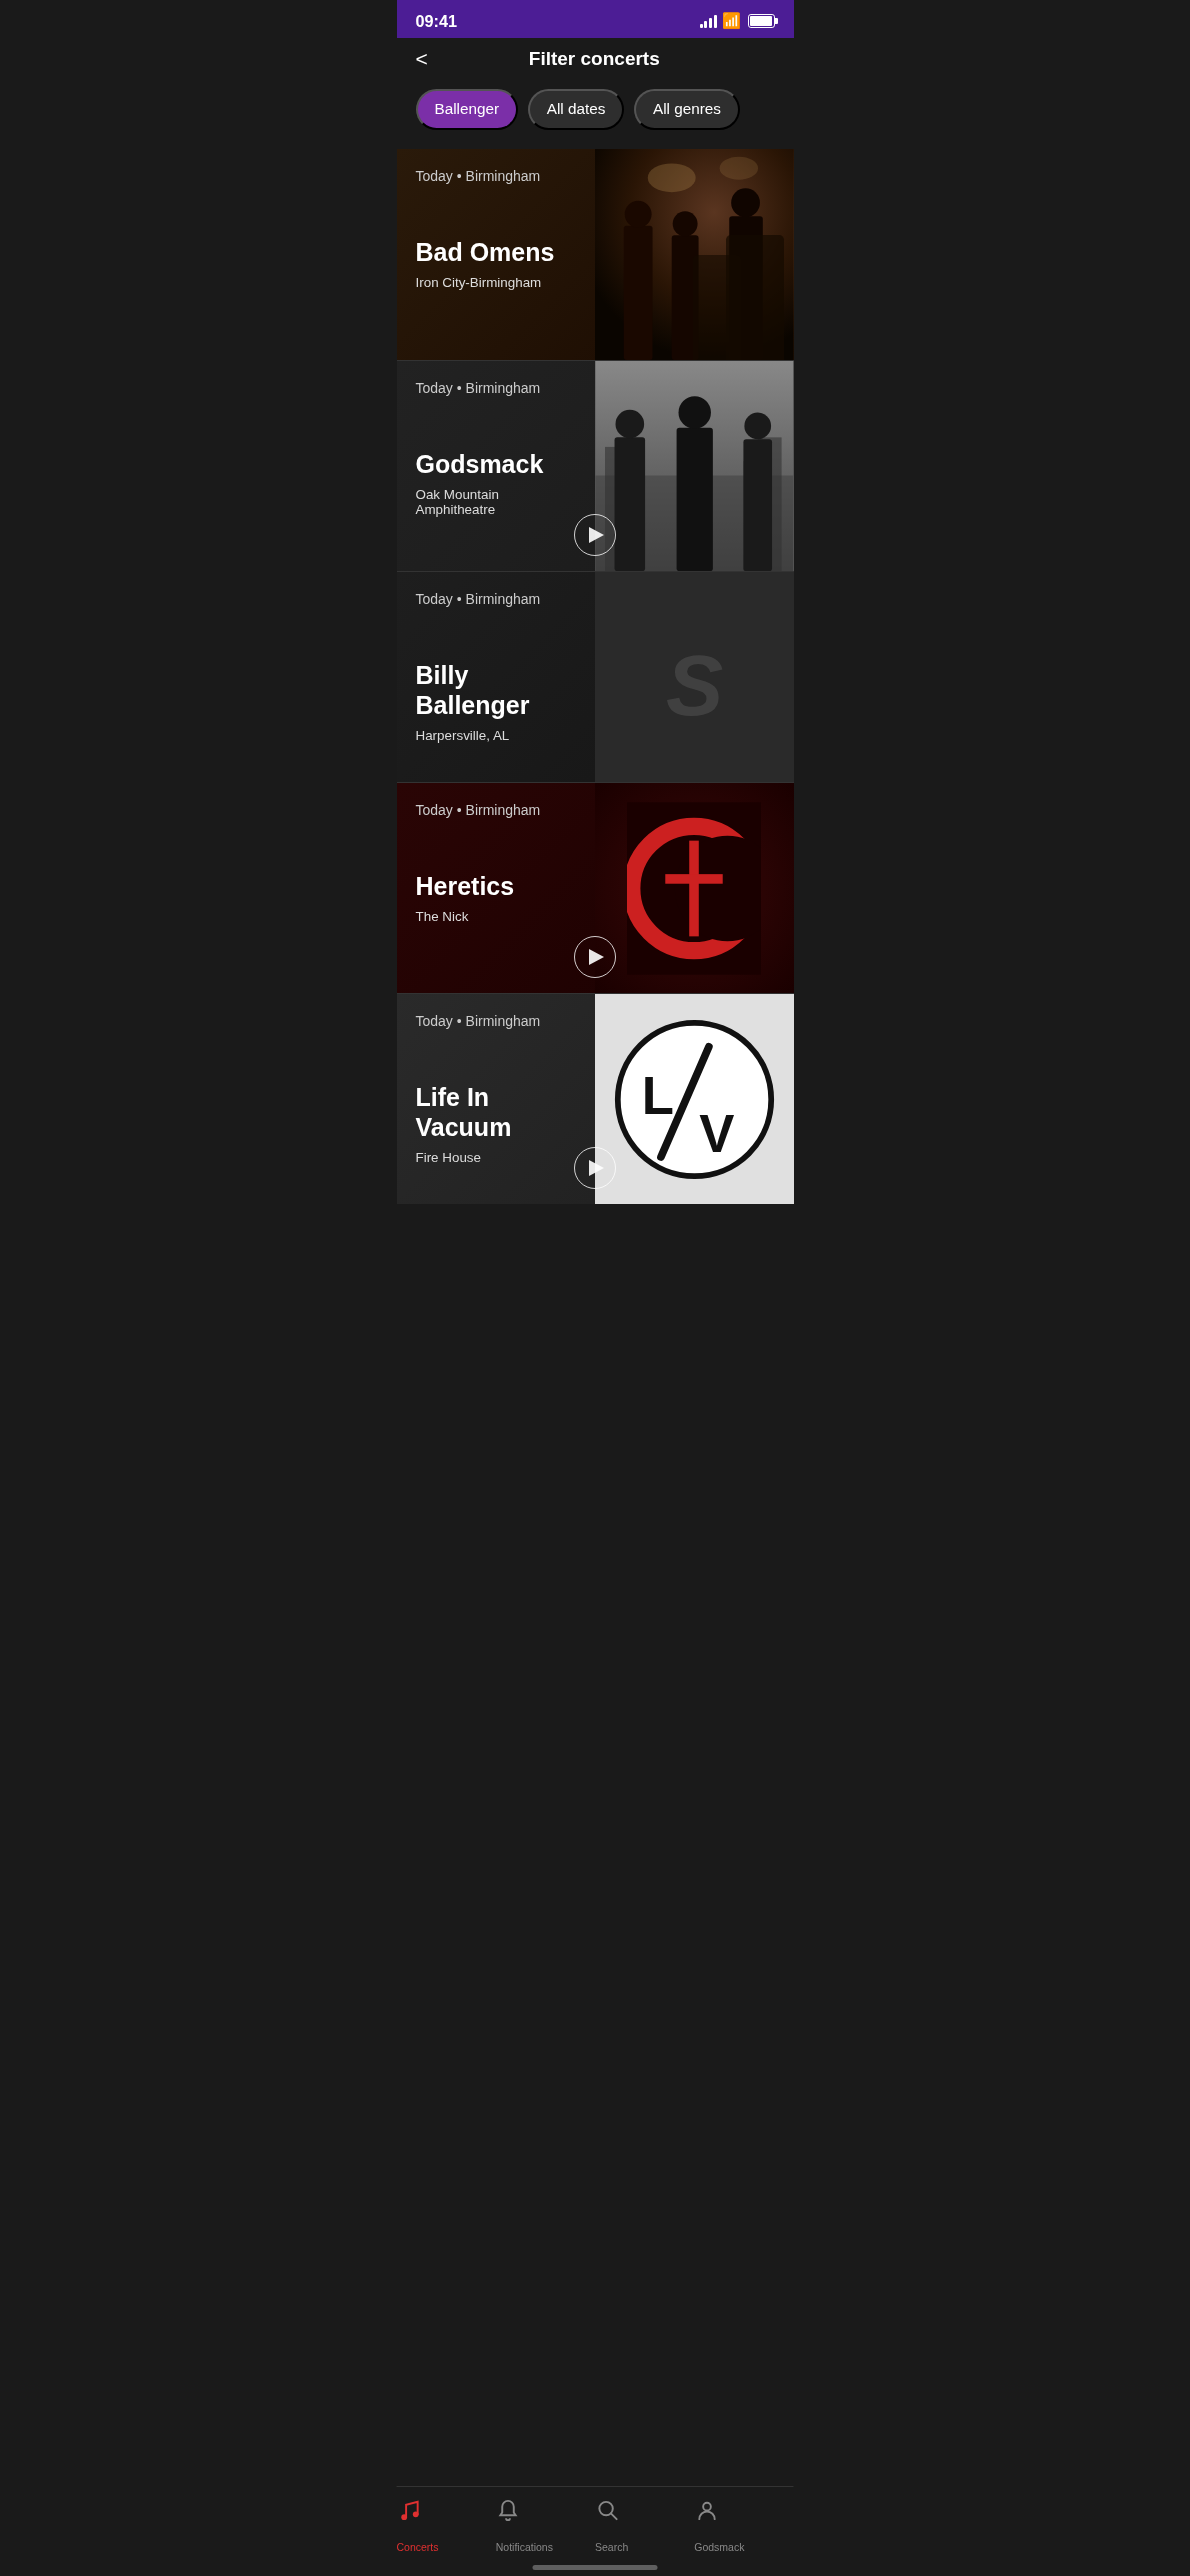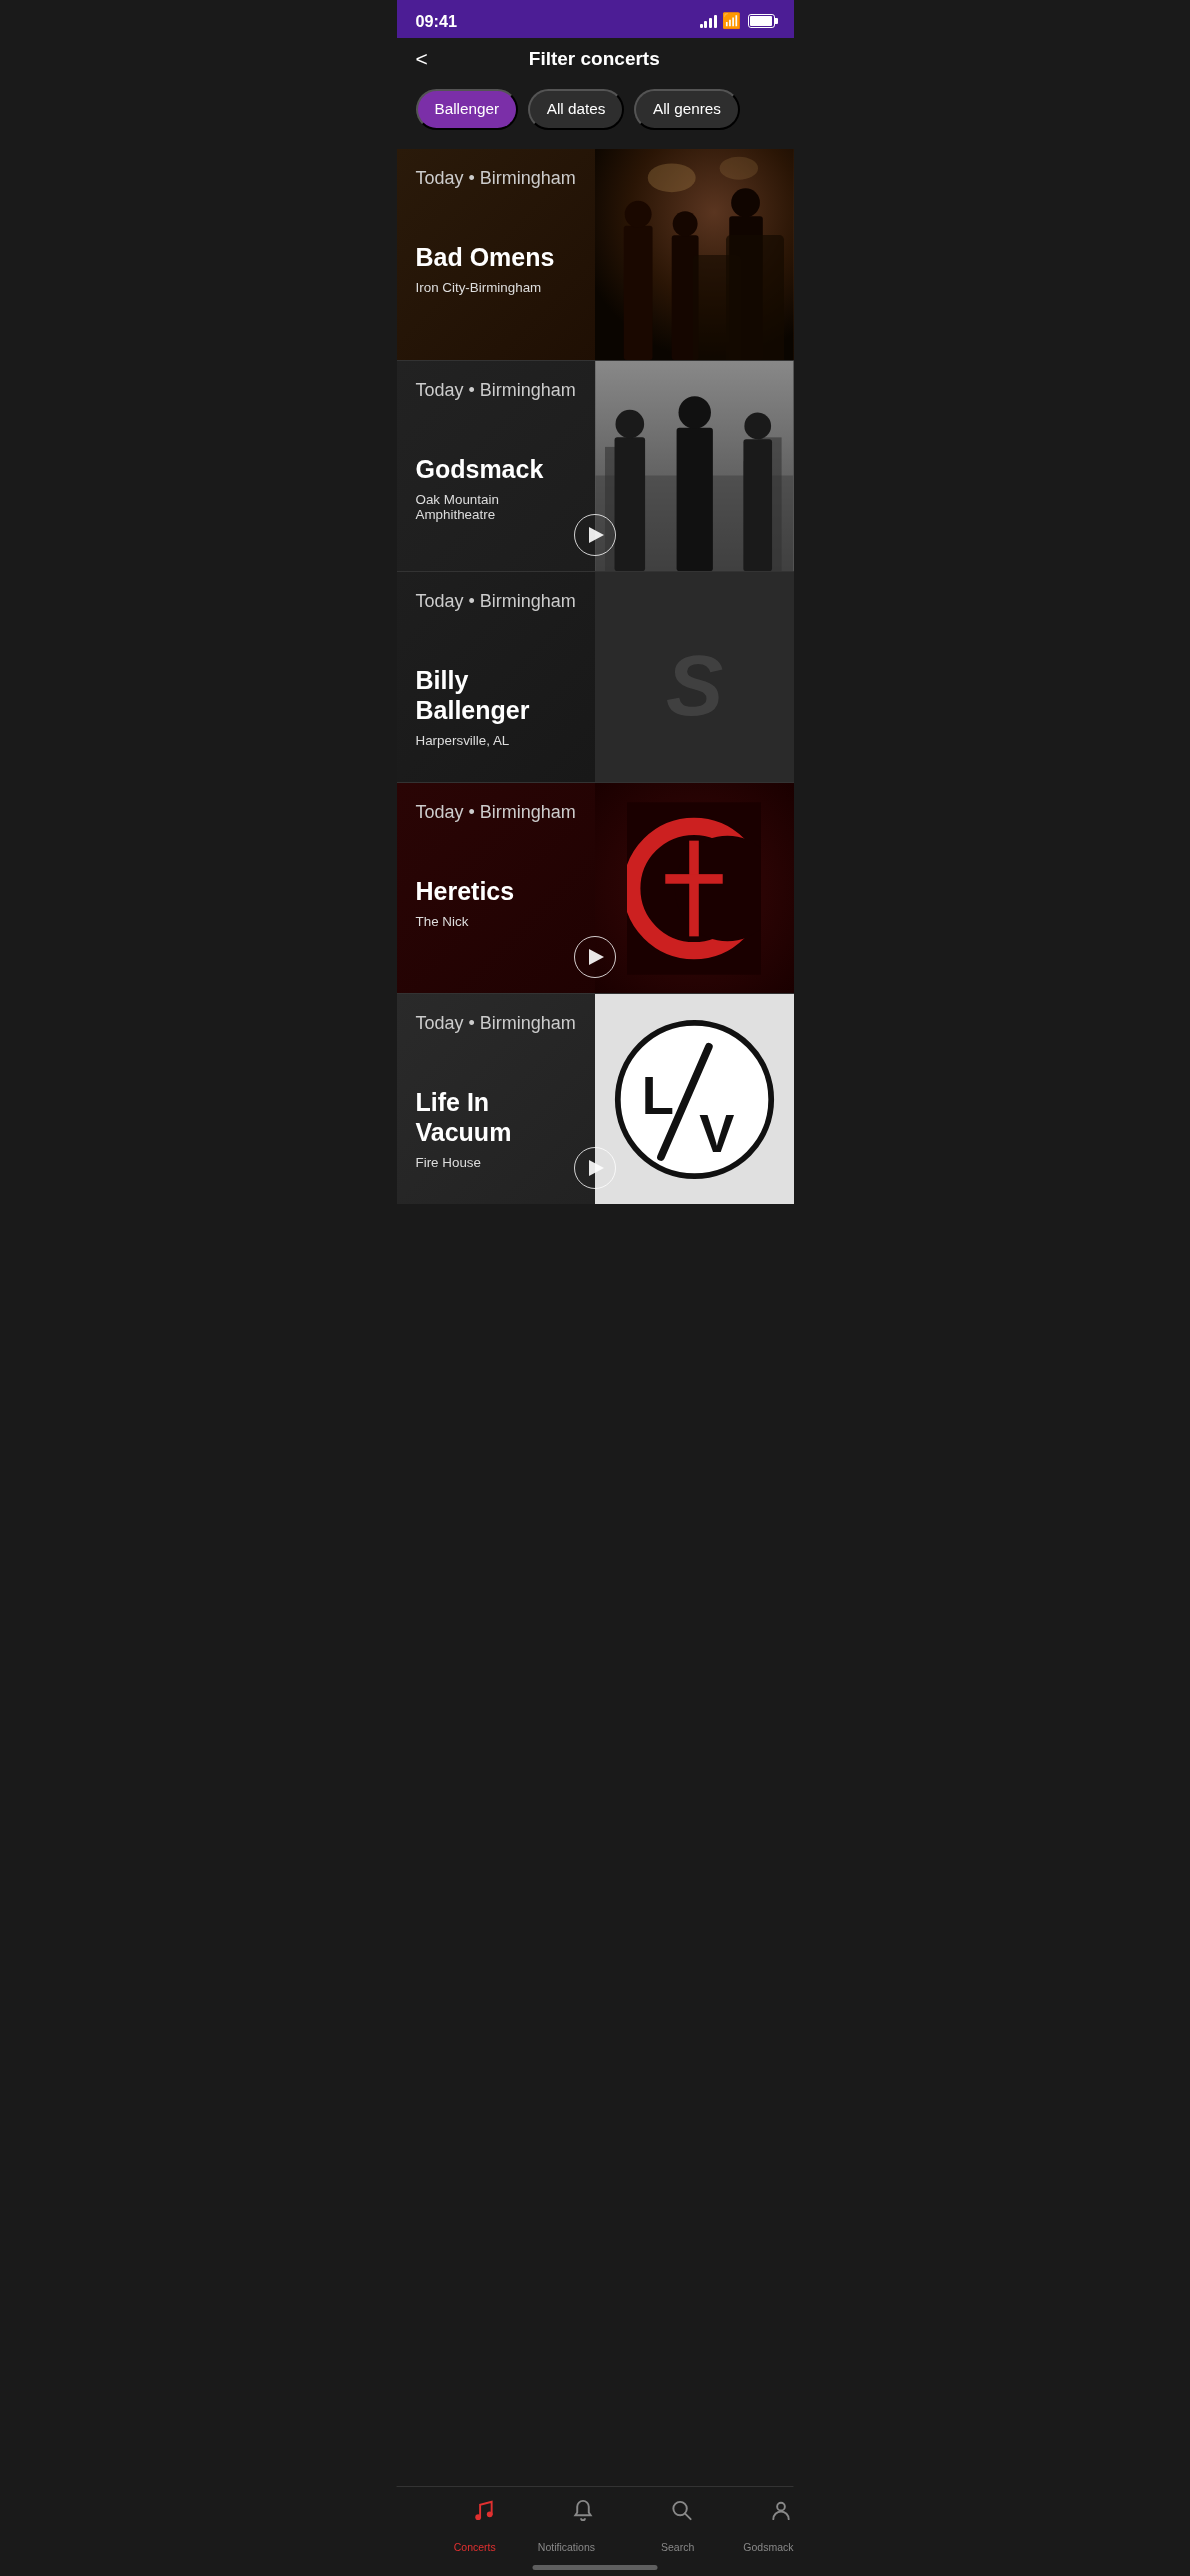--- a/index.html
+++ b/index.html
@@ -154,21 +154,21 @@
       z-index: 2;
     }
 
     .card-right {
       flex: 0 0 50%;
       position: relative;
       overflow: hidden;
     }
 
     .card-date {
-      font-size: 18px;
+      font-size: 14px;
       color: #ccc;
       margin-bottom: 5.8px;
     }
 
     .card-name {
       font-size: 25px;
       font-weight: 700;
       color: #fff;
       line-height: 1.2;
       margin-bottom: 7.7px;
@@ -294,21 +294,21 @@
       width: 397px;
       background: #1a1a1a;
       border-top: 1px solid #333;
       display: flex;
       padding: 7.7px 0 19px;
     }
     .nav-item {
       flex: 1;
       display: flex;
       flex-direction: column;
-      align-items: flex-end;
+      align-items: flex-start;
       gap: 12px;
       cursor: pointer;
       padding: 3.8px 0;
     }
     .nav-icon {
       font-size: 23px;
     }
     .nav-label {
       font-size: 10.5px;
       color: #888;

